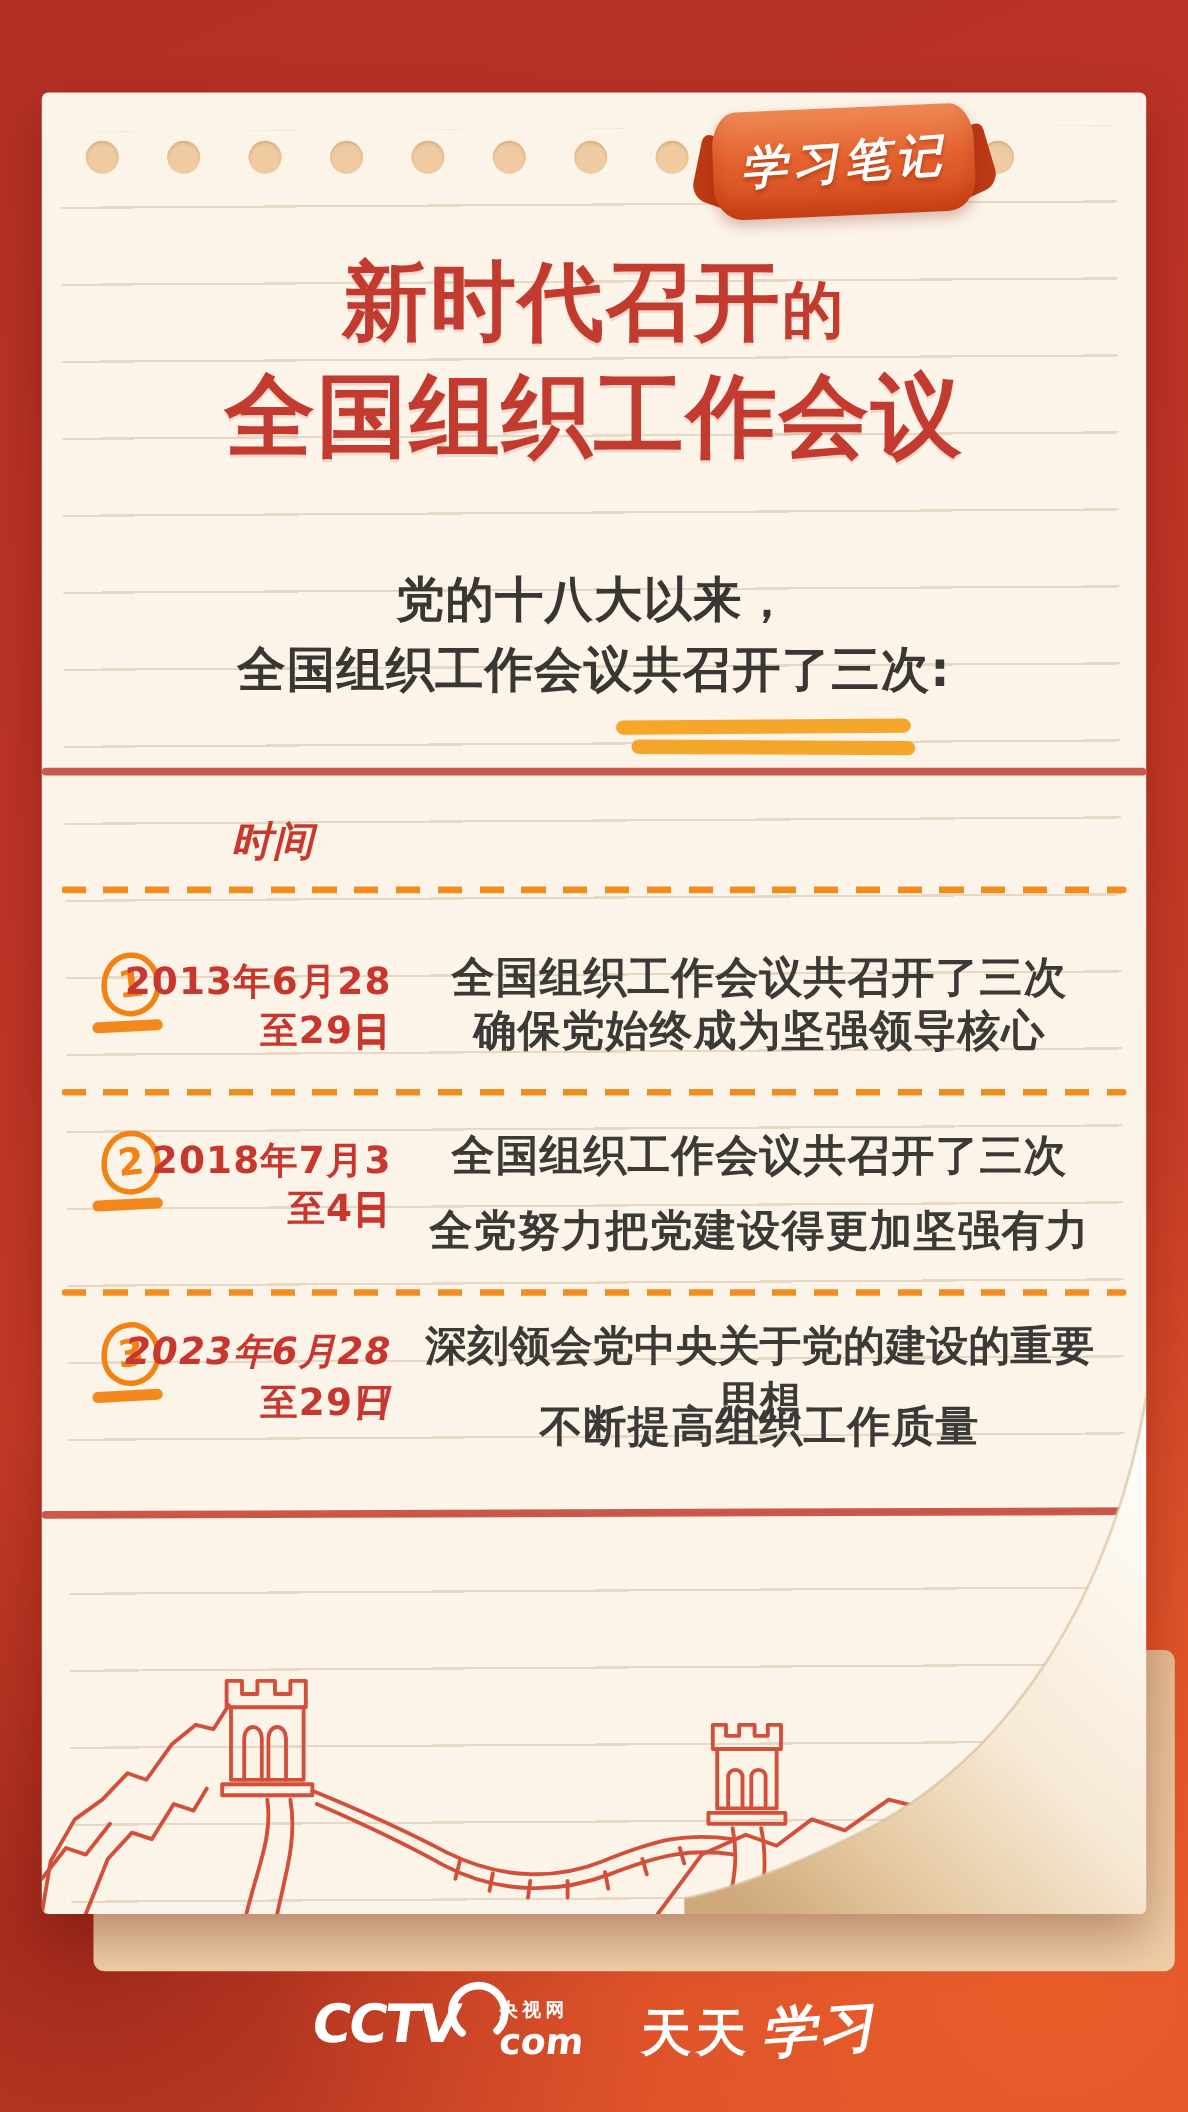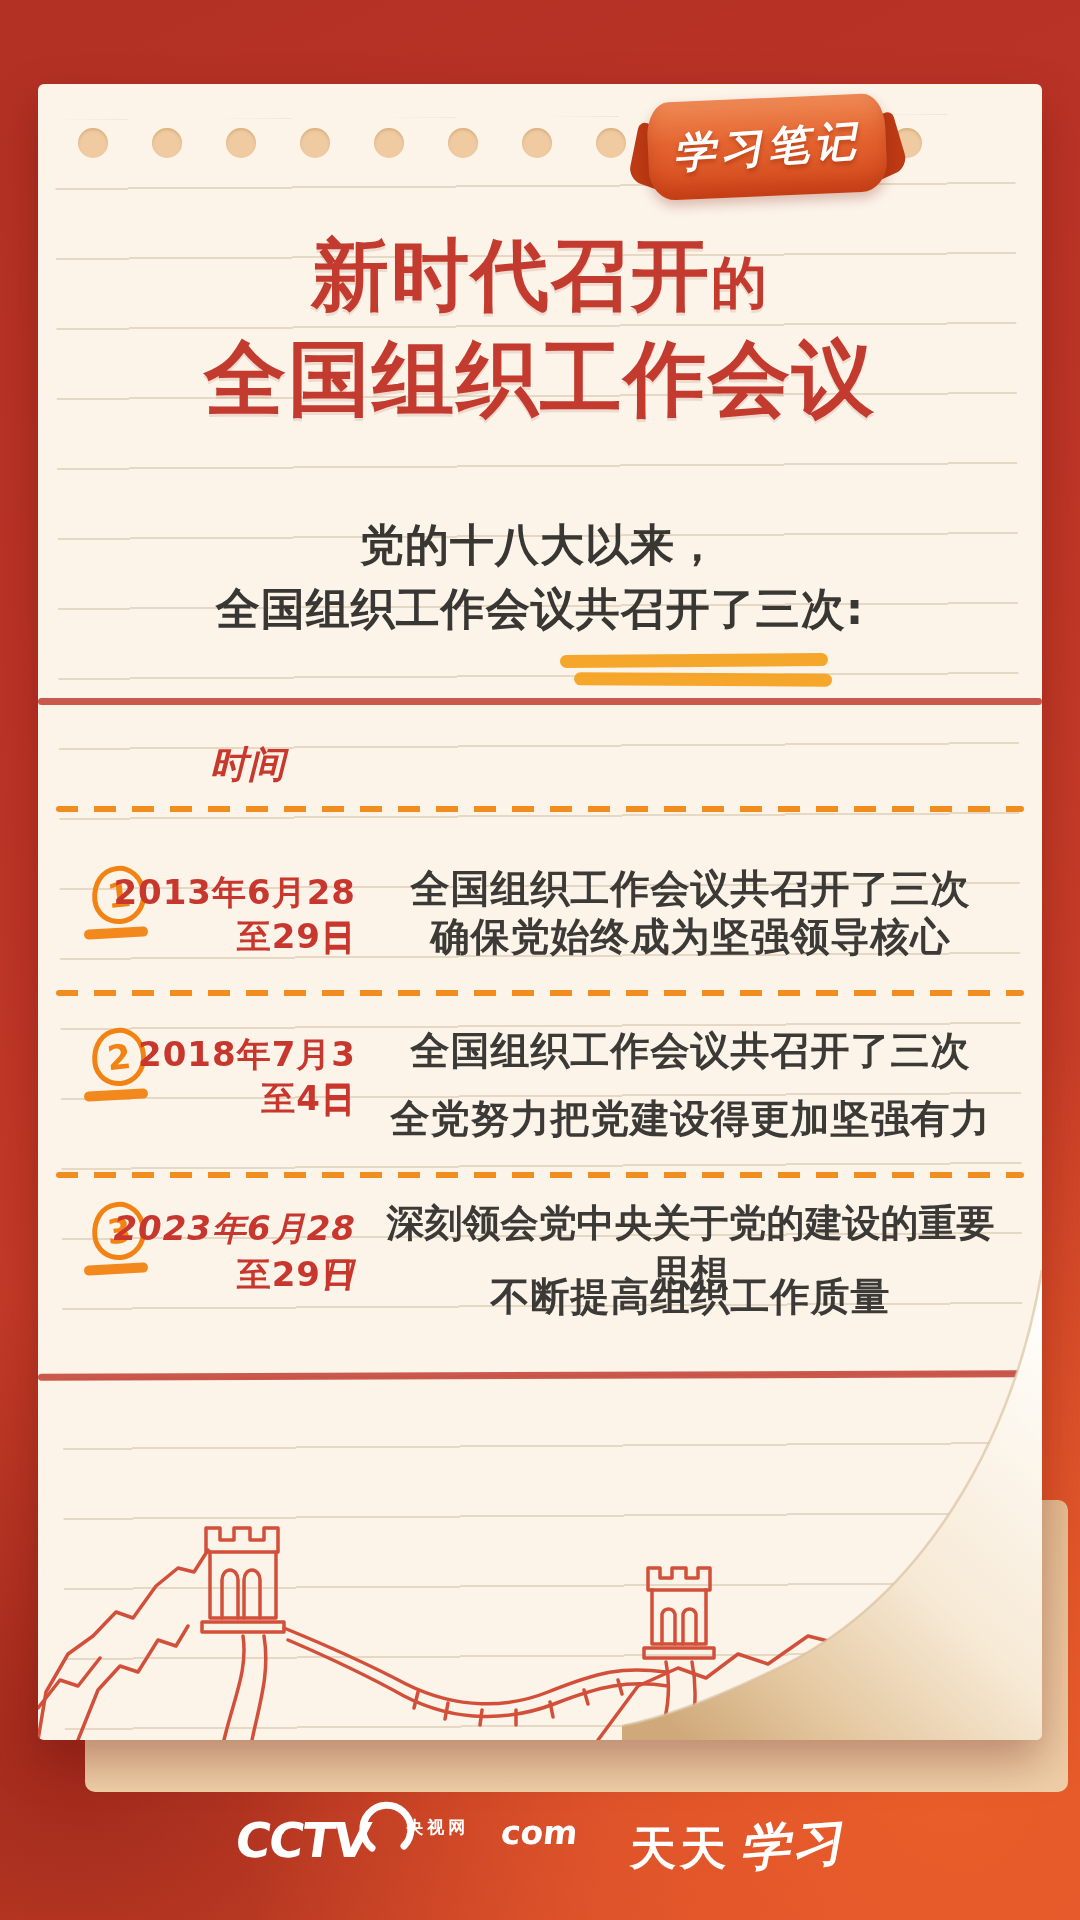--- a/index.html
+++ b/index.html
@@ -104,21 +104,21 @@
 
   .curl { position:absolute; right:0; bottom:0; width:420px; height:470px; z-index:4; }
 
   
   .footer { position:absolute; left:0; top:1798px; width:1080px; display:flex;
     align-items:flex-start; justify-content:center; gap:52px; z-index:3; color:#fff; }
   .cctv { display:flex; align-items:flex-start; position:relative; padding-top:18px; }
   .cctv-word { font-size:48px; font-weight:800; letter-spacing:-2px; transform:skewX(-8deg);
     line-height:1; }
   .cctv-swoosh { margin:-16px 0 0 -10px; }
-  .cctv-col { display:flex; flex-direction:row; margin-left:-12px;gap:32px; }
+  .cctv-col { display:flex; flex-direction:column; margin-left:-12px; }
   .cctv-cn { font-size:17px; letter-spacing:4px; font-weight:600; }
   .cctv-com { font-size:33px; font-weight:700; transform:skewX(-6deg); line-height:1.05; }
   .brand { padding-top:20px; display:flex; align-items:flex-start; }
   .brand .tt { font-size:46px; font-weight:800; letter-spacing:4px; }
   .brand .xx { font-size:50px; font-weight:700; font-style:italic; display:inline-block;
     transform:rotate(-4deg) translateY(-6px); margin-left:10px; letter-spacing:2px; }
 </style>
 </head>
 <body>
 

